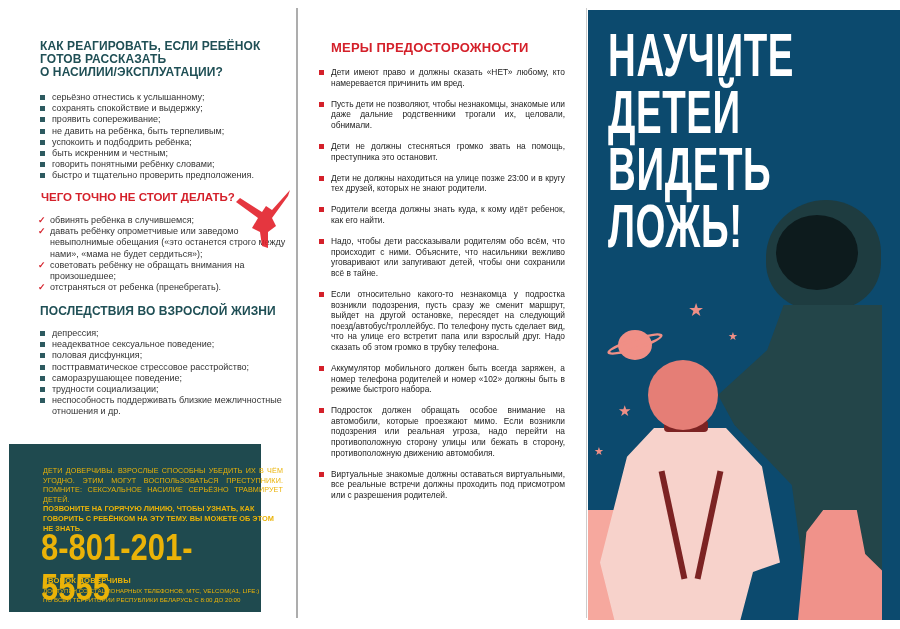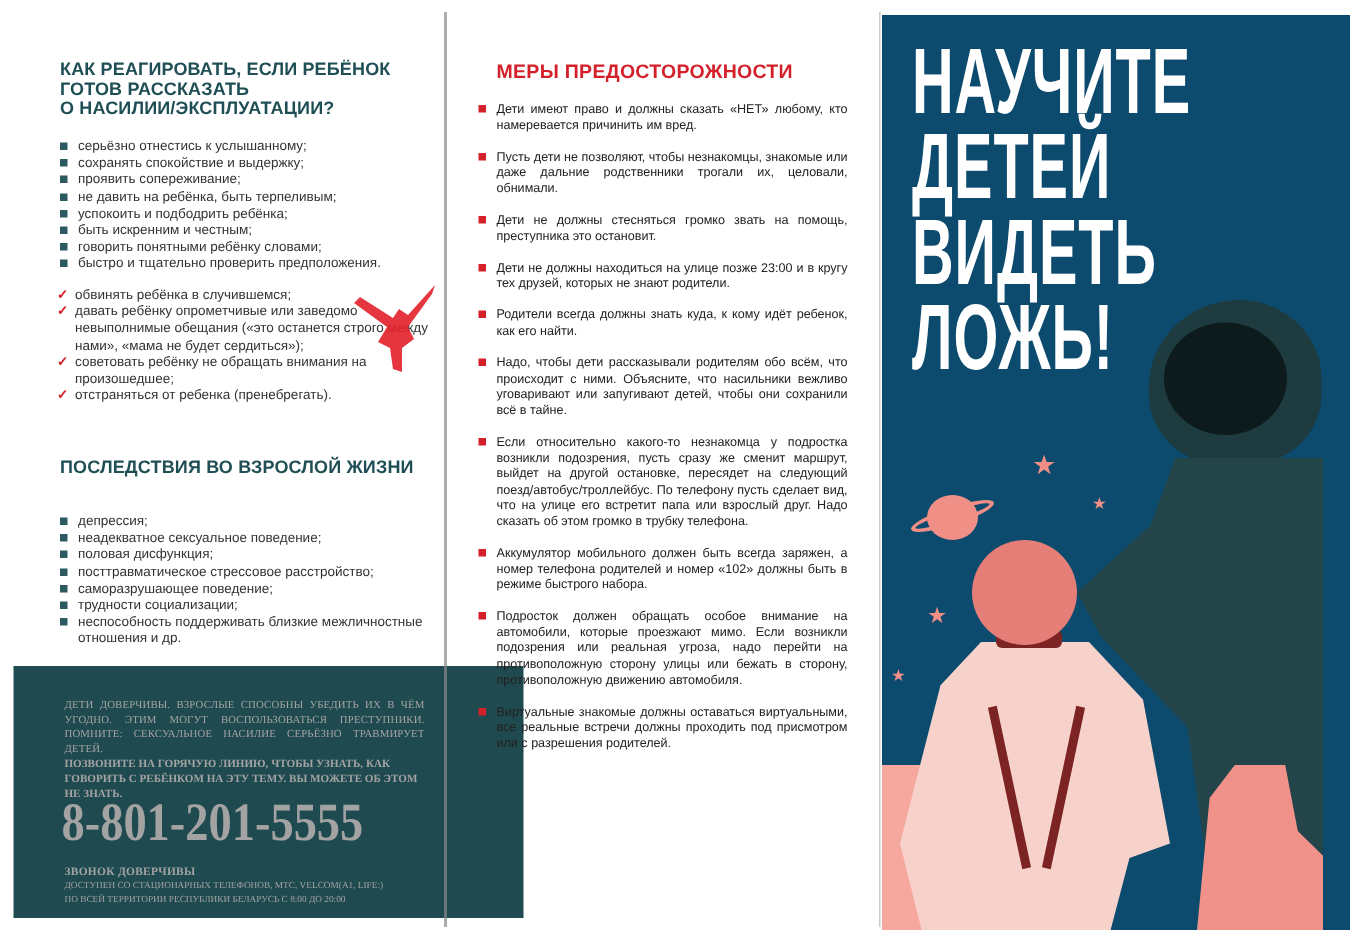--- a/index.html
+++ b/index.html
@@ -12,31 +12,31 @@
   .fold-line-2 { position: absolute; left: 586px; top: 8px; width: 1px; height: 610px; background: #9a9a9a; opacity: .5; }
 
   .h-teal { color: #1f4f55; font-weight: bold; font-size: 12px; line-height: 13px; letter-spacing: .1px; }
   .h-red { color: #d4202a; font-weight: bold; font-size: 11.5px; line-height: 13px; }
 
   .sec1 { position: absolute; left: 40px; top: 40px; width: 250px; }
   .sec1 .h-teal { margin-bottom: 13px; }
   .sec2 { position: absolute; left: 38px; top: 191px; width: 250px; }
   .sec2 .h-red { margin-bottom: 11px; padding-left: 3px; }
   .sec3 { position: absolute; left: 40px; top: 305px; width: 250px; }
-  .sec3 .h-teal { margin-bottom: 24px; }
+  .sec3 .h-teal { margin-bottom: 10px; }
 
   ul.sq { list-style: none; }
   ul.sq li { position: relative; padding-left: 12px; font-size: 9px; line-height: 11.2px; color: #333; font-family: "Liberation Sans Narrow", "Liberation Sans", sans-serif; transform-origin: left; }
   ul.sq li .bullet { position: absolute; left: 0; top: 3px; width: 5px; height: 5px; background: #2d5a60; }
   ul.check li { position: relative; padding-left: 12px; font-size: 9px; line-height: 11.2px; color: #333; list-style: none; }
   ul.check li .bullet { position: absolute; left: 0; top: 0; color: #d4202a; font-weight: bold; font-size: 9px; line-height: 11px; }
 
   .red-x { position: absolute; left: 232px; top: 188px; width: 60px; height: 62px; }
 
-  .dark-box { position: absolute; left: 9px; top: 444px; width: 340px; height: 168px; background: #1f4a4f; color: #a3a3a3; font-family: Liberation Serif, serif; }
+  .dark-box { position: absolute; left: 9px; top: 444px; width: 252px; height: 168px; background: #1f4a4f; color: #eab308; }
   .dark-box .p1 { position: absolute; left: 34px; top: 22px; width: 240px; font-size: 7.2px; line-height: 9.6px; text-align: justify; letter-spacing: .1px; }
   .dark-box .p2 { position: absolute; left: 34px; top: 60px; width: 240px; font-size: 7.4px; line-height: 10.2px; font-weight: bold; }
   .dark-box .phone { position: absolute; left: 32px; top: 84px; font-size: 36px; line-height: 40px; font-weight: bold; letter-spacing: 0px; transform: scaleX(.86); transform-origin: left; }
   .dark-box .p3 { position: absolute; left: 34px; top: 132px; font-size: 7.6px; font-weight: bold; letter-spacing: .2px; }
   .dark-box .p4 { position: absolute; left: 34px; top: 143px; font-size: 6.2px; line-height: 8.6px; }
 
   
   .panel-mid { position: absolute; left: 298px; top: 0; width: 290px; height: 629px; padding-left: 48px; }
   .mid-title { position: absolute; left: 33px; top: 40px; font-size: 13px; font-weight: bold; color: #d4202a; letter-spacing: .2px; }
   .mid-list { position: absolute; left: 21px; top: 67px; width: 246px; list-style: none; }
@@ -78,20 +78,21 @@
       <li><span class="bullet"></span><span>проявить сопереживание;</span></li>
       <li><span class="bullet"></span><span>не давить на ребёнка, быть терпеливым;</span></li>
       <li><span class="bullet"></span><span>успокоить и подбодрить ребёнка;</span></li>
       <li><span class="bullet"></span><span>быть искренним и честным;</span></li>
       <li><span class="bullet"></span><span>говорить понятными ребёнку словами;</span></li>
       <li><span class="bullet"></span><span>быстро и тщательно проверить предположения.</span></li>
     </ul>
   </div>
 
   <div class="sec2">
+    <div class="h-red">ЧЕГО ТОЧНО НЕ СТОИТ ДЕЛАТЬ?</div>
     <ul class="check">
       <li><span class="bullet">✓</span><span>обвинять ребёнка в случившемся;</span></li>
       <li><span class="bullet">✓</span><span>давать ребёнку опрометчивые или заведомо невыполнимые обещания («это останется строго между нами», «мама не будет сердиться»);</span></li>
       <li><span class="bullet">✓</span><span>советовать ребёнку не обращать внимания на произошедшее;</span></li>
       <li><span class="bullet">✓</span><span>отстраняться от ребенка (пренебрегать).</span></li>
     </ul>
   </div>
 
   <svg class="red-x" viewBox="0 0 60 62">
     <path d="M58 2 L40 22 L34 18 L30 24 L8 10 L4 14 L26 30 L20 40 L28 44 L30 58 L36 60 L36 44 L44 38 L40 30 L56 8 Z" fill="#e2202a" opacity=".9"></path>

